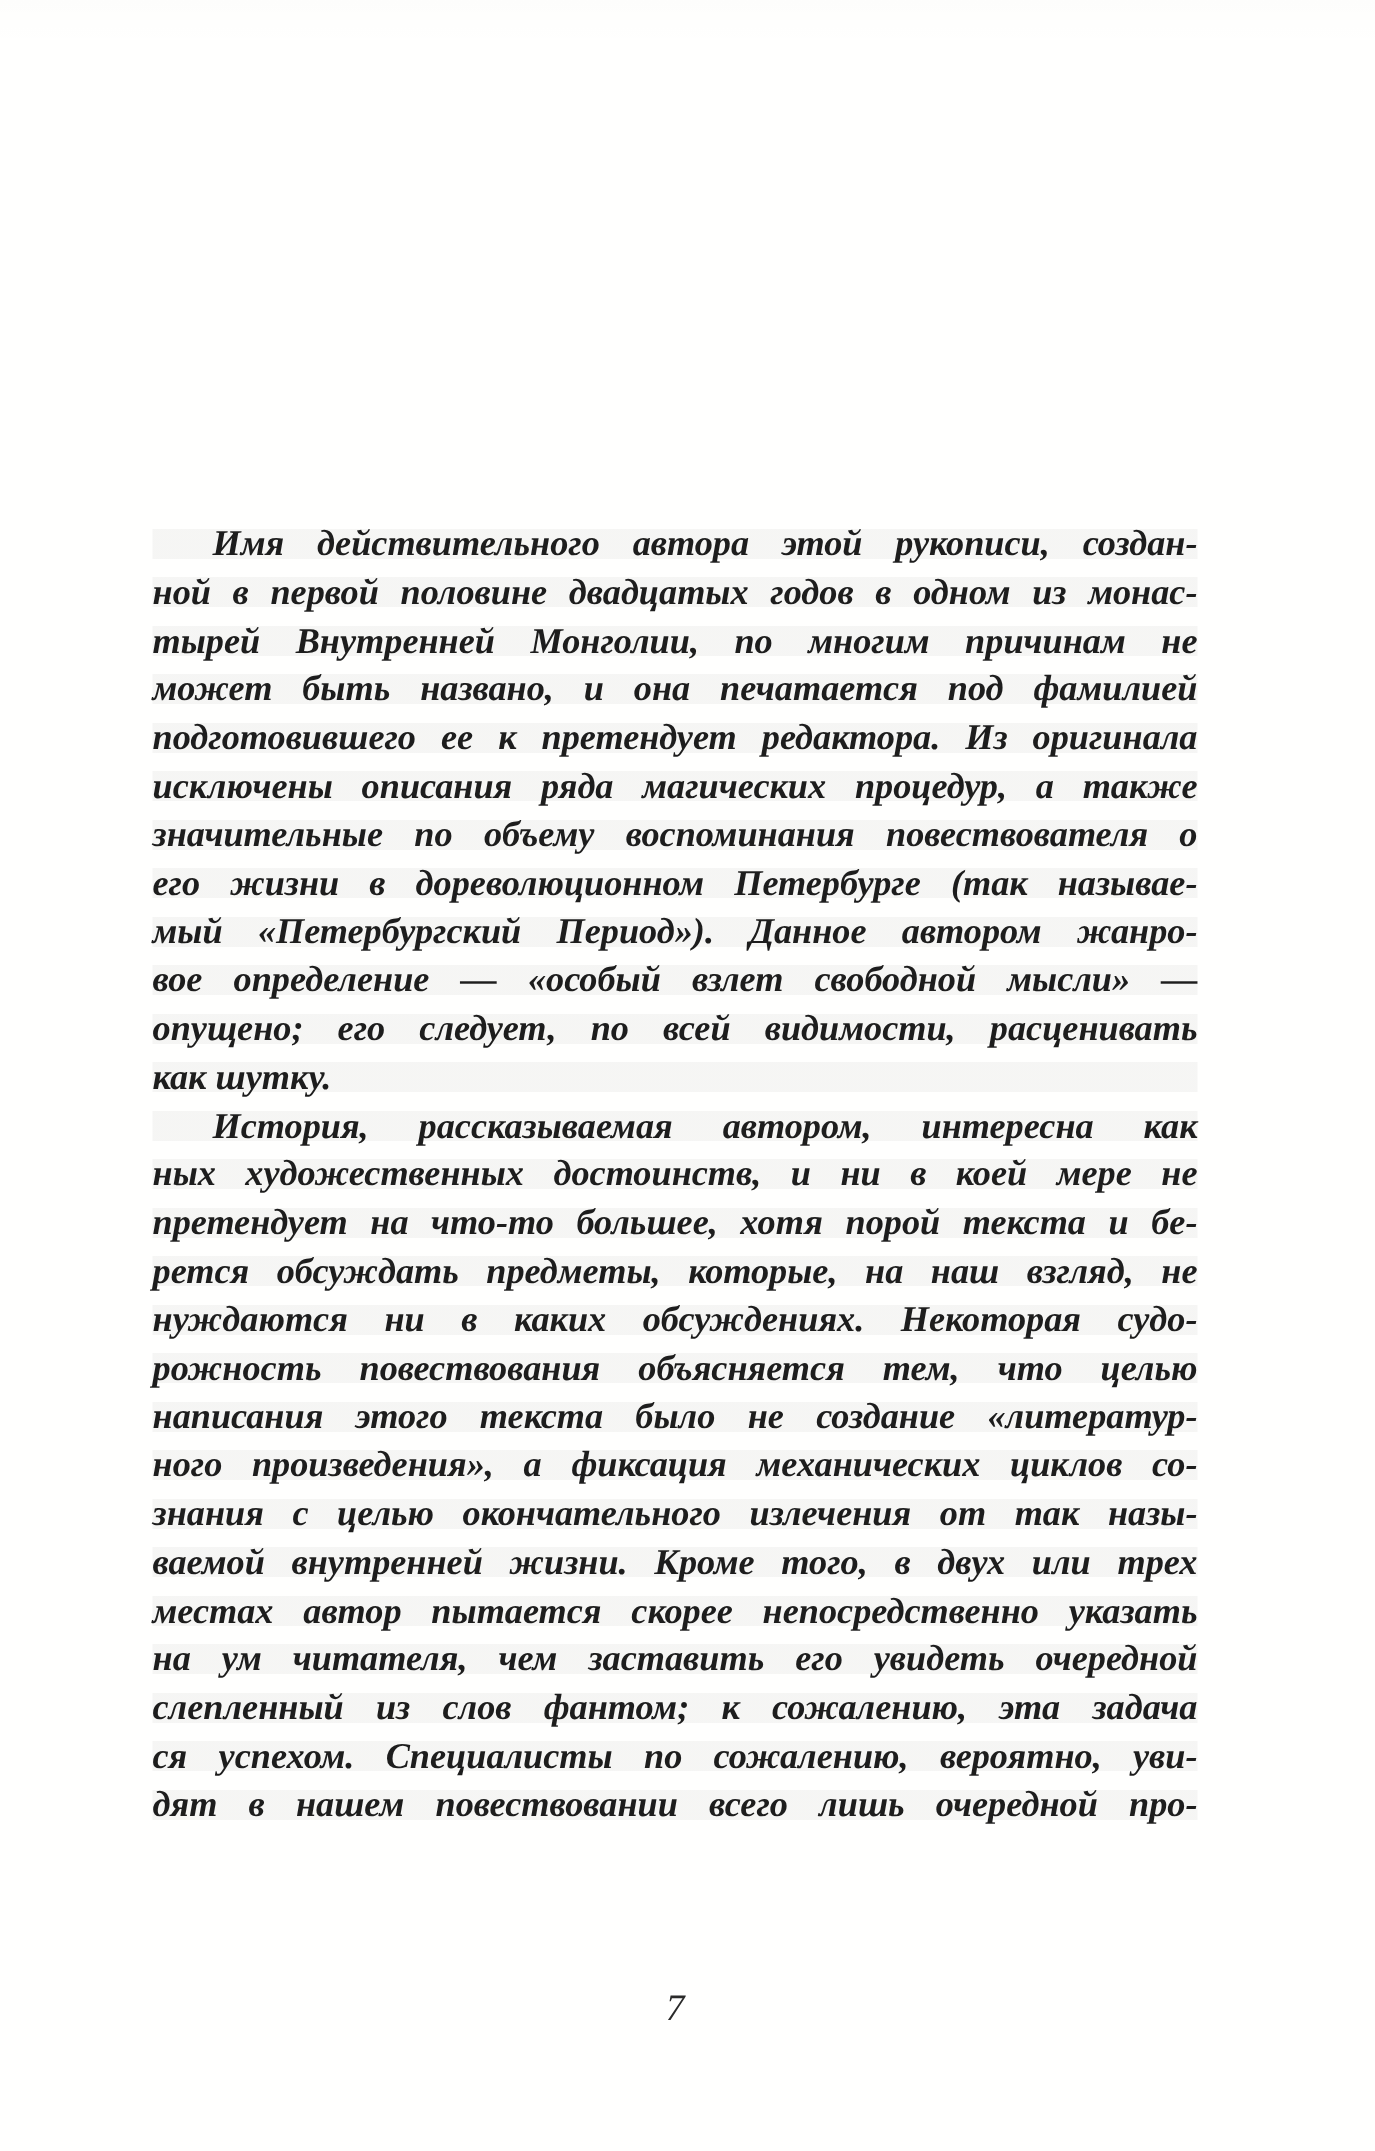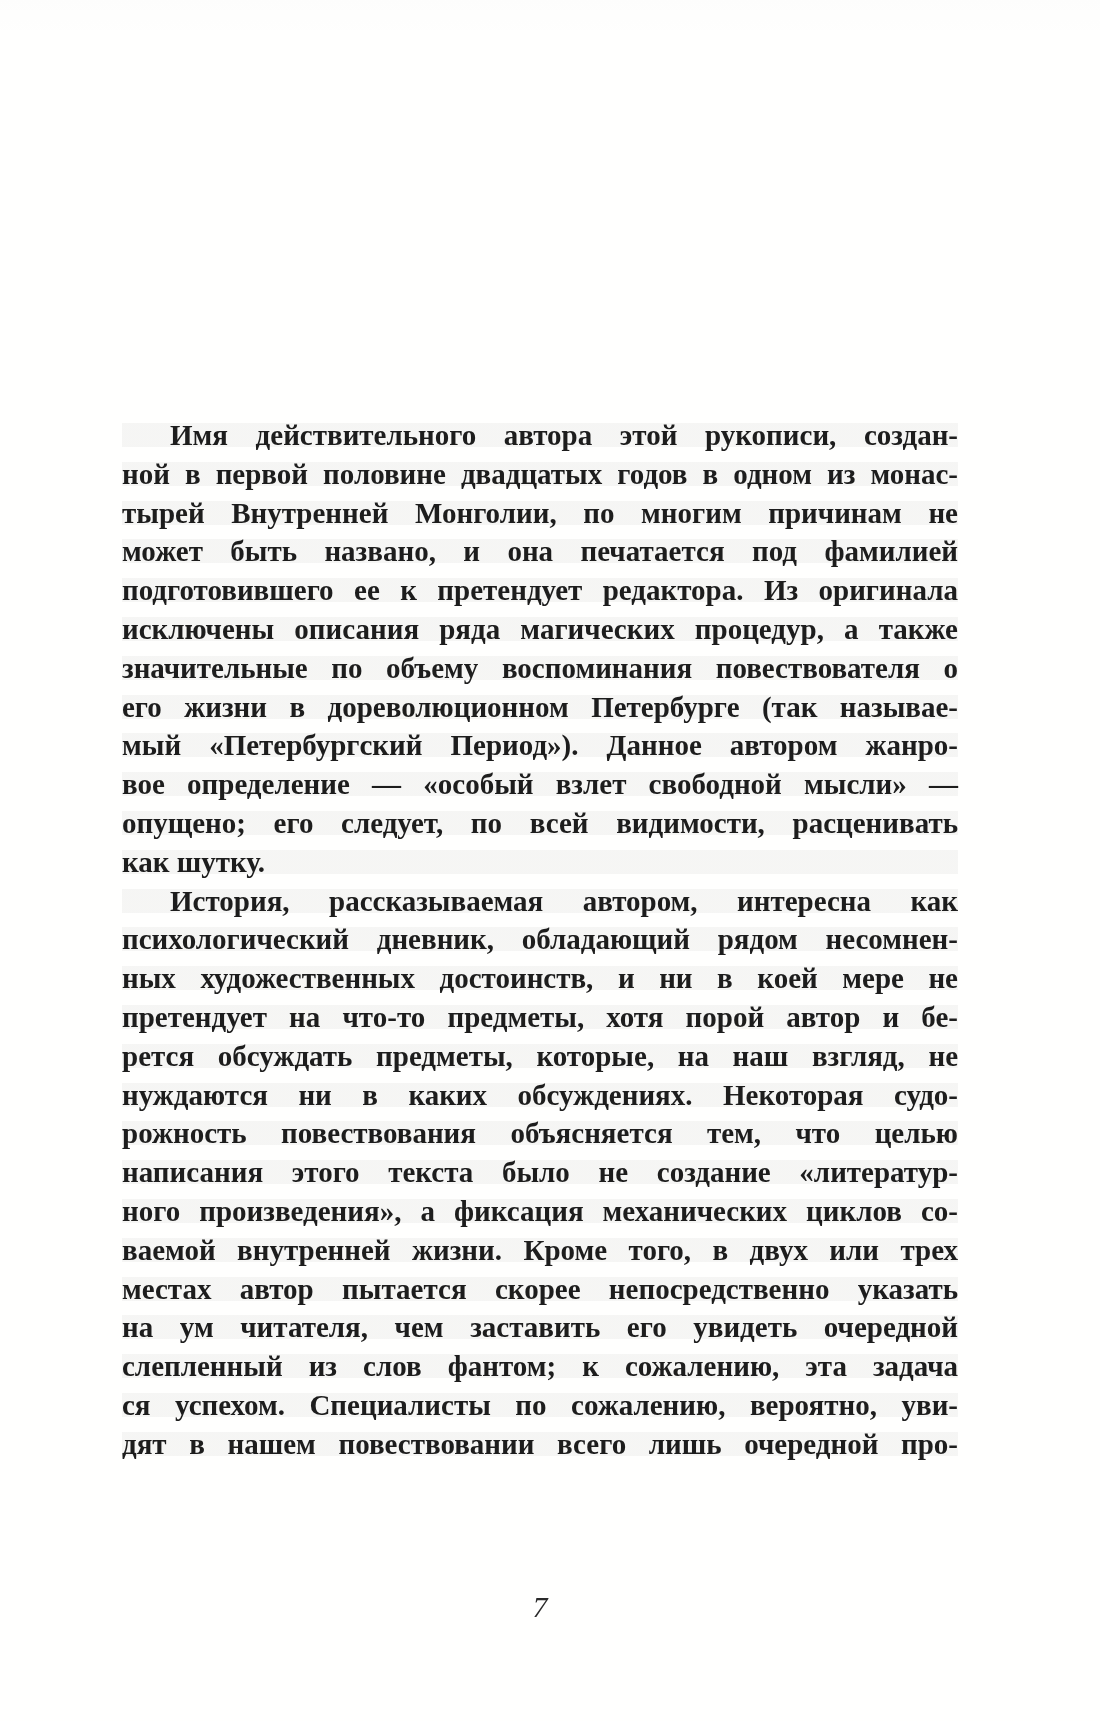--- a/index.html
+++ b/index.html
@@ -20,20 +20,21 @@
     background:
       linear-gradient(to bottom, rgba(0,0,0,0.008), rgba(0,0,0,0) 40px),
       #fffffe;
   }
   .text-block {
     position: absolute;
     left: 122px;
     width: 836px;
     top: 416px;
     color: #1d1d1d;
+    font-style: italic;
     font-weight: 700;
     font-size: 29px;
     line-height: 38.8px;
     
     background-image: repeating-linear-gradient(
       to bottom,
       rgba(0,0,0,0)    0px,
       rgba(0,0,0,0)    7px,
       rgba(70,70,62,0.05) 7px,
       rgba(70,70,62,0.05) 31px,
@@ -82,28 +83,28 @@
         <div class="line">исключены описания ряда магических процедур, а также</div>
         <div class="line">значительные по объему воспоминания повествователя о</div>
         <div class="line">его жизни в дореволюционном Петербурге (так называе-</div>
         <div class="line">мый «Петербургский Период»). Данное автором жанро-</div>
         <div class="line">вое определение — «особый взлет свободной мысли» —</div>
         <div class="line">опущено; его следует, по всей видимости, расценивать</div>
         <div class="line no-justify">как шутку.</div>
       </div>
       <div class="paragraph">
         <div class="line indent">История, рассказываемая автором, интересна как</div>
-        <div class="line">психологический дневник, обладающий рядом несомнен-</div>
         <div class="line">ных художественных достоинств, и ни в коей мере не</div>
-        <div class="line">претендует на что-то предметы, хотя порой автор и бе-</div>
+        <div class="line">претендует на что-то большее, хотя порой текста и бе-</div>
         <div class="line">рется обсуждать предметы, которые, на наш взгляд, не</div>
         <div class="line">нуждаются ни в каких обсуждениях. Некоторая судо-</div>
         <div class="line">рожность повествования объясняется тем, что целью</div>
         <div class="line">написания этого текста было не создание «литератур-</div>
         <div class="line">ного произведения», а фиксация механических циклов со-</div>
+        <div class="line">знания с целью окончательного излечения от так назы-</div>
         <div class="line">ваемой внутренней жизни. Кроме того, в двух или трех</div>
         <div class="line">местах автор пытается скорее непосредственно указать</div>
         <div class="line">на ум читателя, чем заставить его увидеть очередной</div>
         <div class="line">слепленный из слов фантом; к сожалению, эта задача</div>
         <div class="line">ся успехом. Специалисты по сожалению, вероятно, уви-</div>
         <div class="line">дят в нашем повествовании всего лишь очередной про-</div>
       </div>
     </div>
   <div class="folio">7</div>
 </div>

